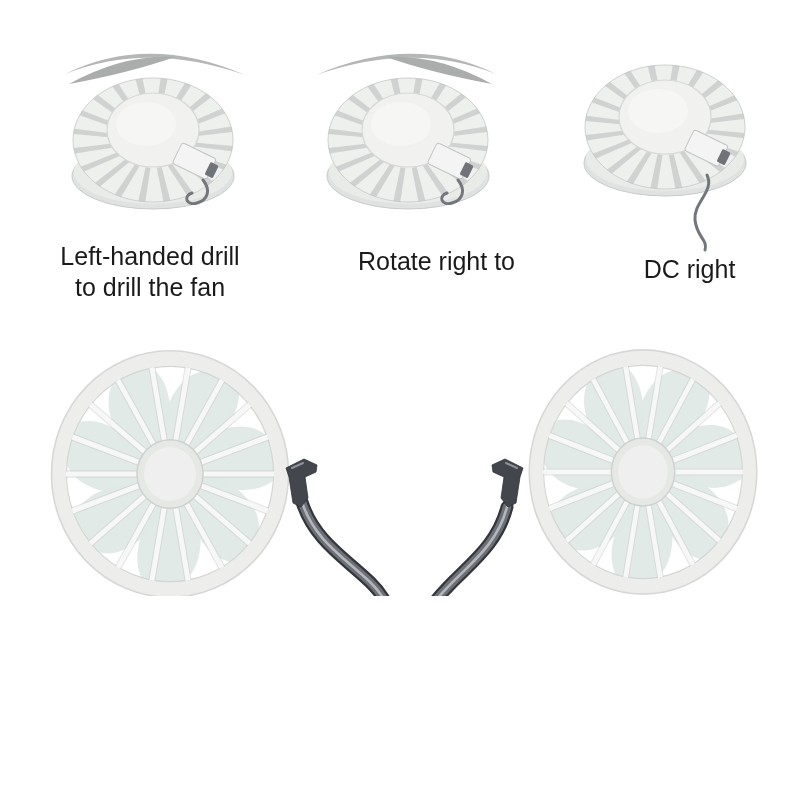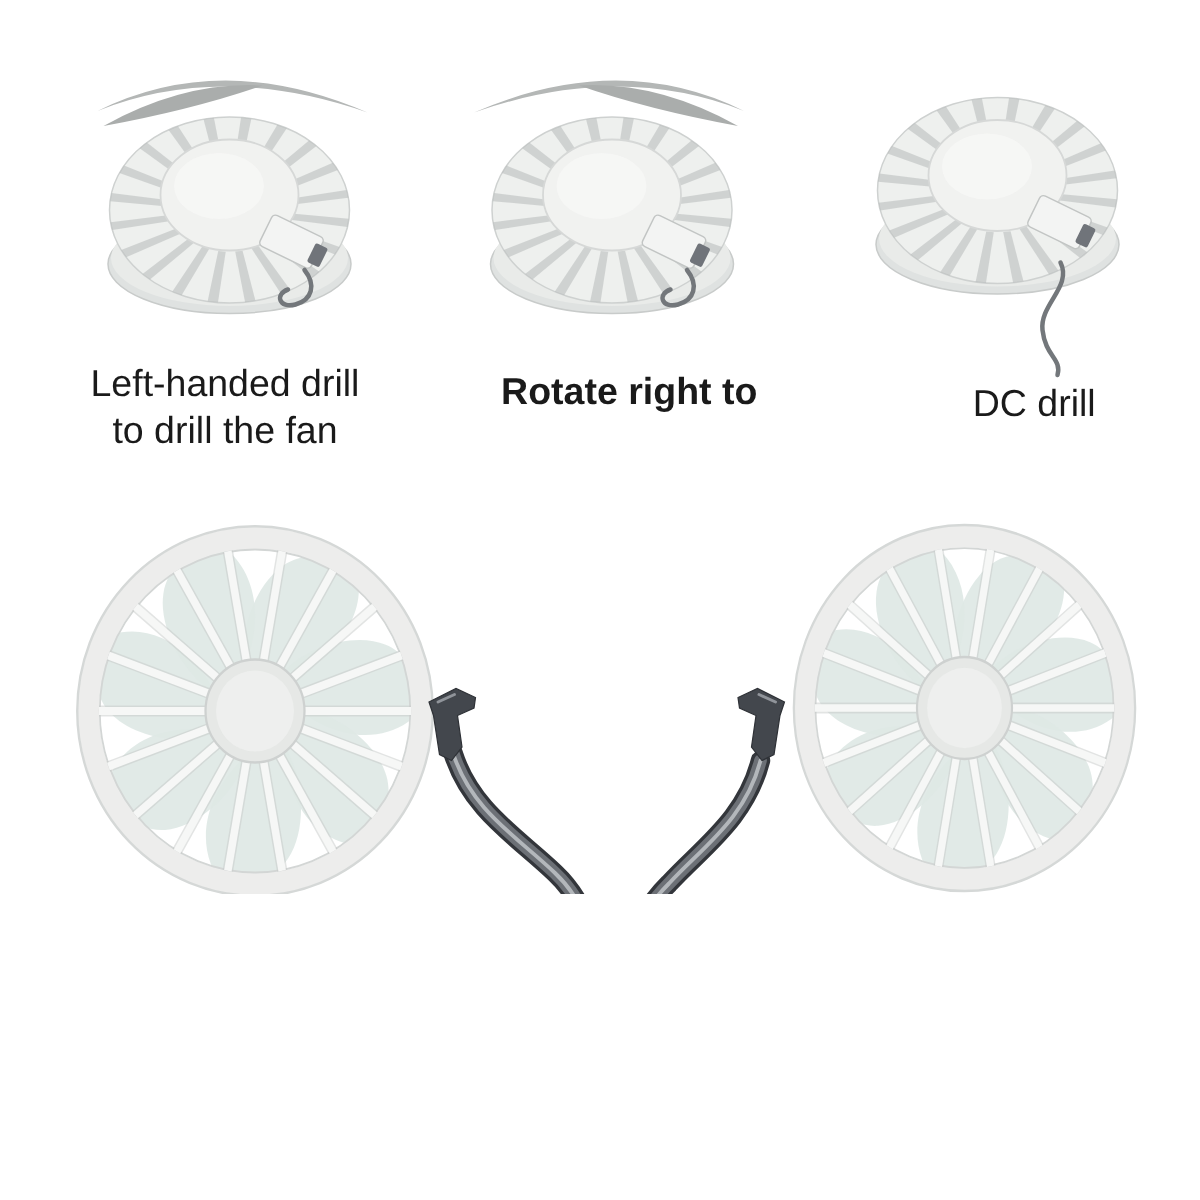--- a/index.html
+++ b/index.html
@@ -271,19 +271,19 @@
       </g>
       <path d="M 575 772 L 572.5 800 L 598.5 800 L 596 772 Z" fill="#3a3c40"></path>
       <path d="M 585.5 773 L 585 800" stroke="#585b60" stroke-width="2.5" fill="none"></path>
     </g>
   </svg>
 
   <div class="caption" style="left:25px;top:241px;width:250px;">
     <div>Left-handed drill</div>
     <div>to drill the fan</div>
   </div>
-  <div class="caption" style="left:312px;top:246px;width:215px;font-weight:bold;">
+  <div class="caption" style="left:329px;top:246px;width:215px;">
     <div>Rotate right to</div>
   </div>
   <div class="caption" style="left:612px;top:254px;width:155px;">
-    <div>DC drill</div>
+    <div>DC right</div>
   </div>
 </div>
 
 </body></html>

